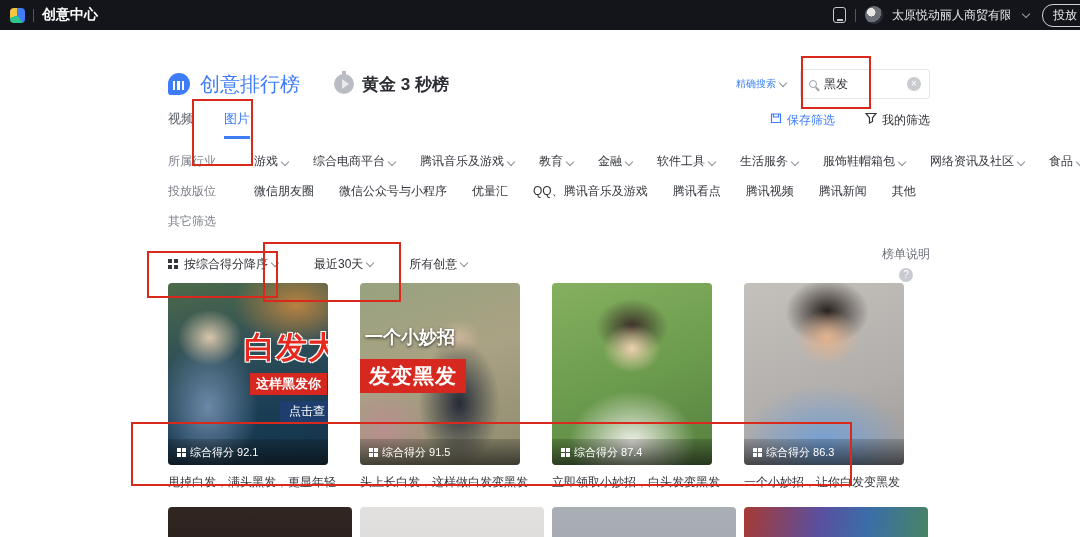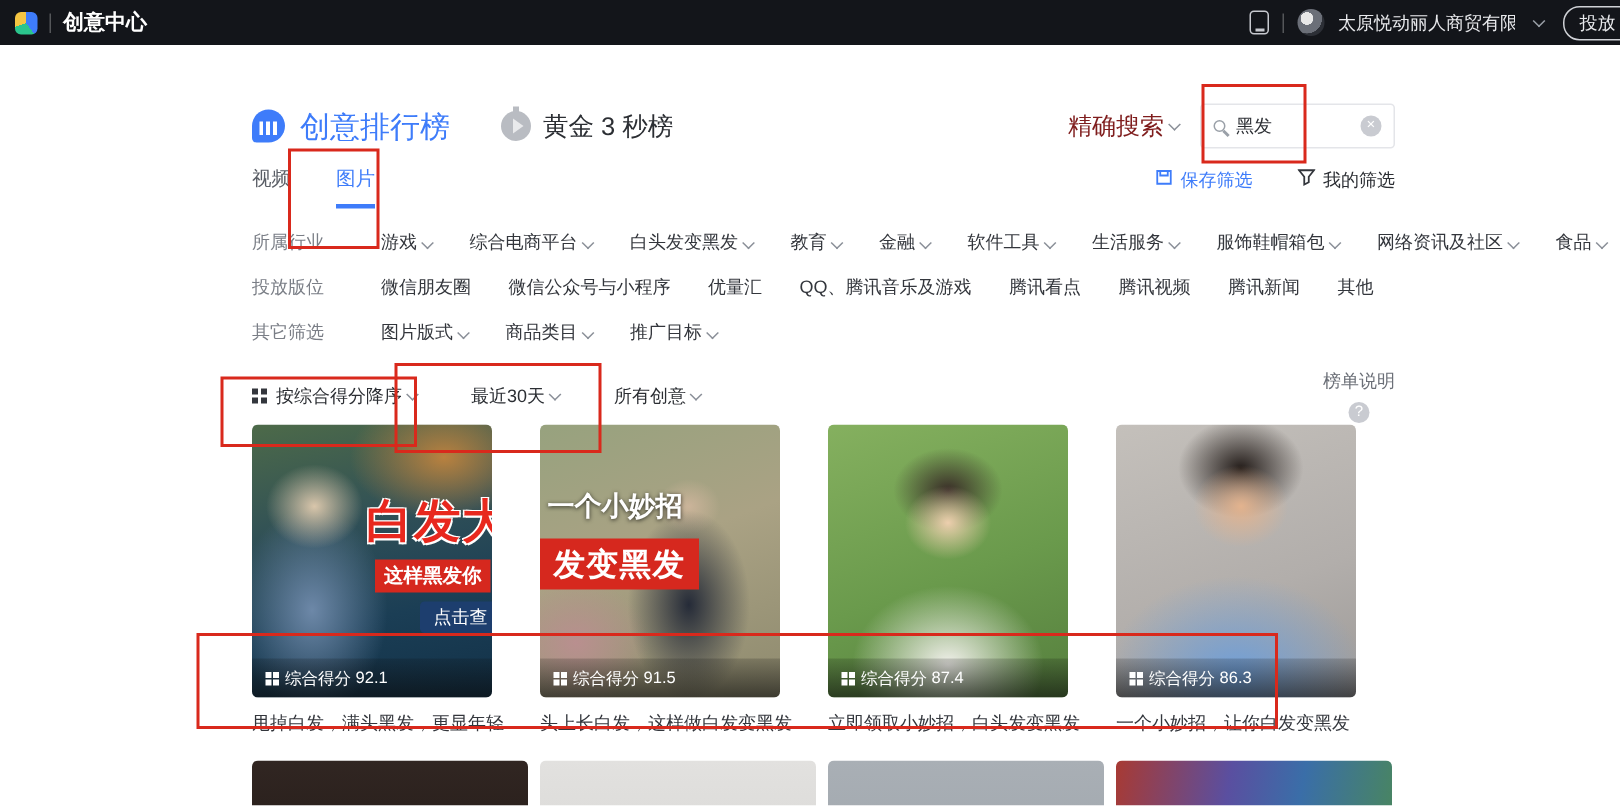--- a/index.html
+++ b/index.html
@@ -43,23 +43,23 @@
   .rank-icon::after { content:''; position:absolute; left:5px; bottom:5px; width:12px; height:9px;
                background:linear-gradient(90deg,#fff 0 2.5px,transparent 2.5px 4.5px,#fff 4.5px 7px,
                transparent 7px 9px,#fff 9px 11.5px,transparent 11.5px); }
   .page-title { font-size:20px; color:#3e7cfa; font-weight:500; margin-right:34px; white-space:nowrap; }
   .stopwatch-icon { width:20px; height:20px; background:#b9bcc2; border-radius:50%; position:relative;
                margin-right:8px; }
   .stopwatch-icon::before { content:''; position:absolute; top:-3px; left:8px; width:4px; height:4px;
                background:#b9bcc2; }
   .stopwatch-icon::after { content:''; position:absolute; top:5px; left:8px;
                border-left:7px solid #e9eaec; border-top:5px solid transparent; border-bottom:5px solid transparent; }
-  .page-subtitle { font-size:17px; color:#2b2e33; font-weight:400; white-space:nowrap; }
+  .page-subtitle { font-size:17px; color:#2b2e33; font-weight:700; white-space:nowrap; }
   .search-cluster { margin-left:auto; display:flex; align-items:center; }
-  .precise-label { font-size:16px; color:#7f1d1d; white-space:nowrap; }
+  .precise-label { font-size:10px; color:#3b82f6; white-space:nowrap; }
   .search-box { margin-left:14px; width:130px; height:30px; border:1px solid #e4e5e9; border-radius:3px;
                 display:flex; align-items:center; padding:0 8px; background:#fff; }
   .mag-icon { width:8px; height:8px; border:1.5px solid #9aa0a8; border-radius:50%; position:relative;
               flex:0 0 auto; margin-right:7px; }
   .mag-icon::after { content:''; position:absolute; width:5px; height:1.5px; background:#9aa0a8;
               right:-4px; bottom:-2px; transform:rotate(45deg); }
   .search-value { font-size:12px; color:#2b2e33; flex:1; }
   .clear-icon { width:14px; height:14px; border-radius:50%; background:#c9cbd1; color:#fff;
               font-size:10px; line-height:14px; text-align:center; flex:0 0 auto; }
   .clear-icon::before { content:'\00d7'; }
@@ -218,21 +218,21 @@
       </span>
     </div>
   </div>
 
   <div class="filters">
     <div class="filter-row">
       <span class="filter-label">所属行业</span>
       <div class="filter-opts">
         <span class="filter-opt"><span>游戏</span><span class="caret dark"></span></span>
         <span class="filter-opt"><span>综合电商平台</span><span class="caret dark"></span></span>
-        <span class="filter-opt"><span>白头发变黑发</span><span class="caret dark"></span></span>
+        <span class="filter-opt"><span>腾讯音乐及游戏</span><span class="caret dark"></span></span>
         <span class="filter-opt"><span>教育</span><span class="caret dark"></span></span>
         <span class="filter-opt"><span>金融</span><span class="caret dark"></span></span>
         <span class="filter-opt"><span>软件工具</span><span class="caret dark"></span></span>
         <span class="filter-opt"><span>生活服务</span><span class="caret dark"></span></span>
         <span class="filter-opt"><span>服饰鞋帽箱包</span><span class="caret dark"></span></span>
         <span class="filter-opt"><span>网络资讯及社区</span><span class="caret dark"></span></span>
         <span class="filter-opt"><span>食品</span><span class="caret dark"></span></span>
 
       </div>
     </div>
@@ -244,25 +244,20 @@
         <span class="filter-opt">优量汇</span>
         <span class="filter-opt">QQ、腾讯音乐及游戏</span>
         <span class="filter-opt">腾讯看点</span>
         <span class="filter-opt">腾讯视频</span>
         <span class="filter-opt">腾讯新闻</span>
         <span class="filter-opt">其他</span>
       </div>
     </div>
     <div class="filter-row">
       <span class="filter-label">其它筛选</span>
-      <div class="filter-opts">
-        <span class="filter-opt"><span>图片版式</span><span class="caret dark"></span></span>
-        <span class="filter-opt"><span>商品类目</span><span class="caret dark"></span></span>
-        <span class="filter-opt"><span>推广目标</span><span class="caret dark"></span></span>
-      </div>
     </div>
   </div>
 
   <div class="sort-row">
     <span class="grid-ico"></span>
     <span class="sort-item">
         <span>按综合得分降序</span>
         <span class="caret dark"></span>
       </span>
     <span class="sort-item">

